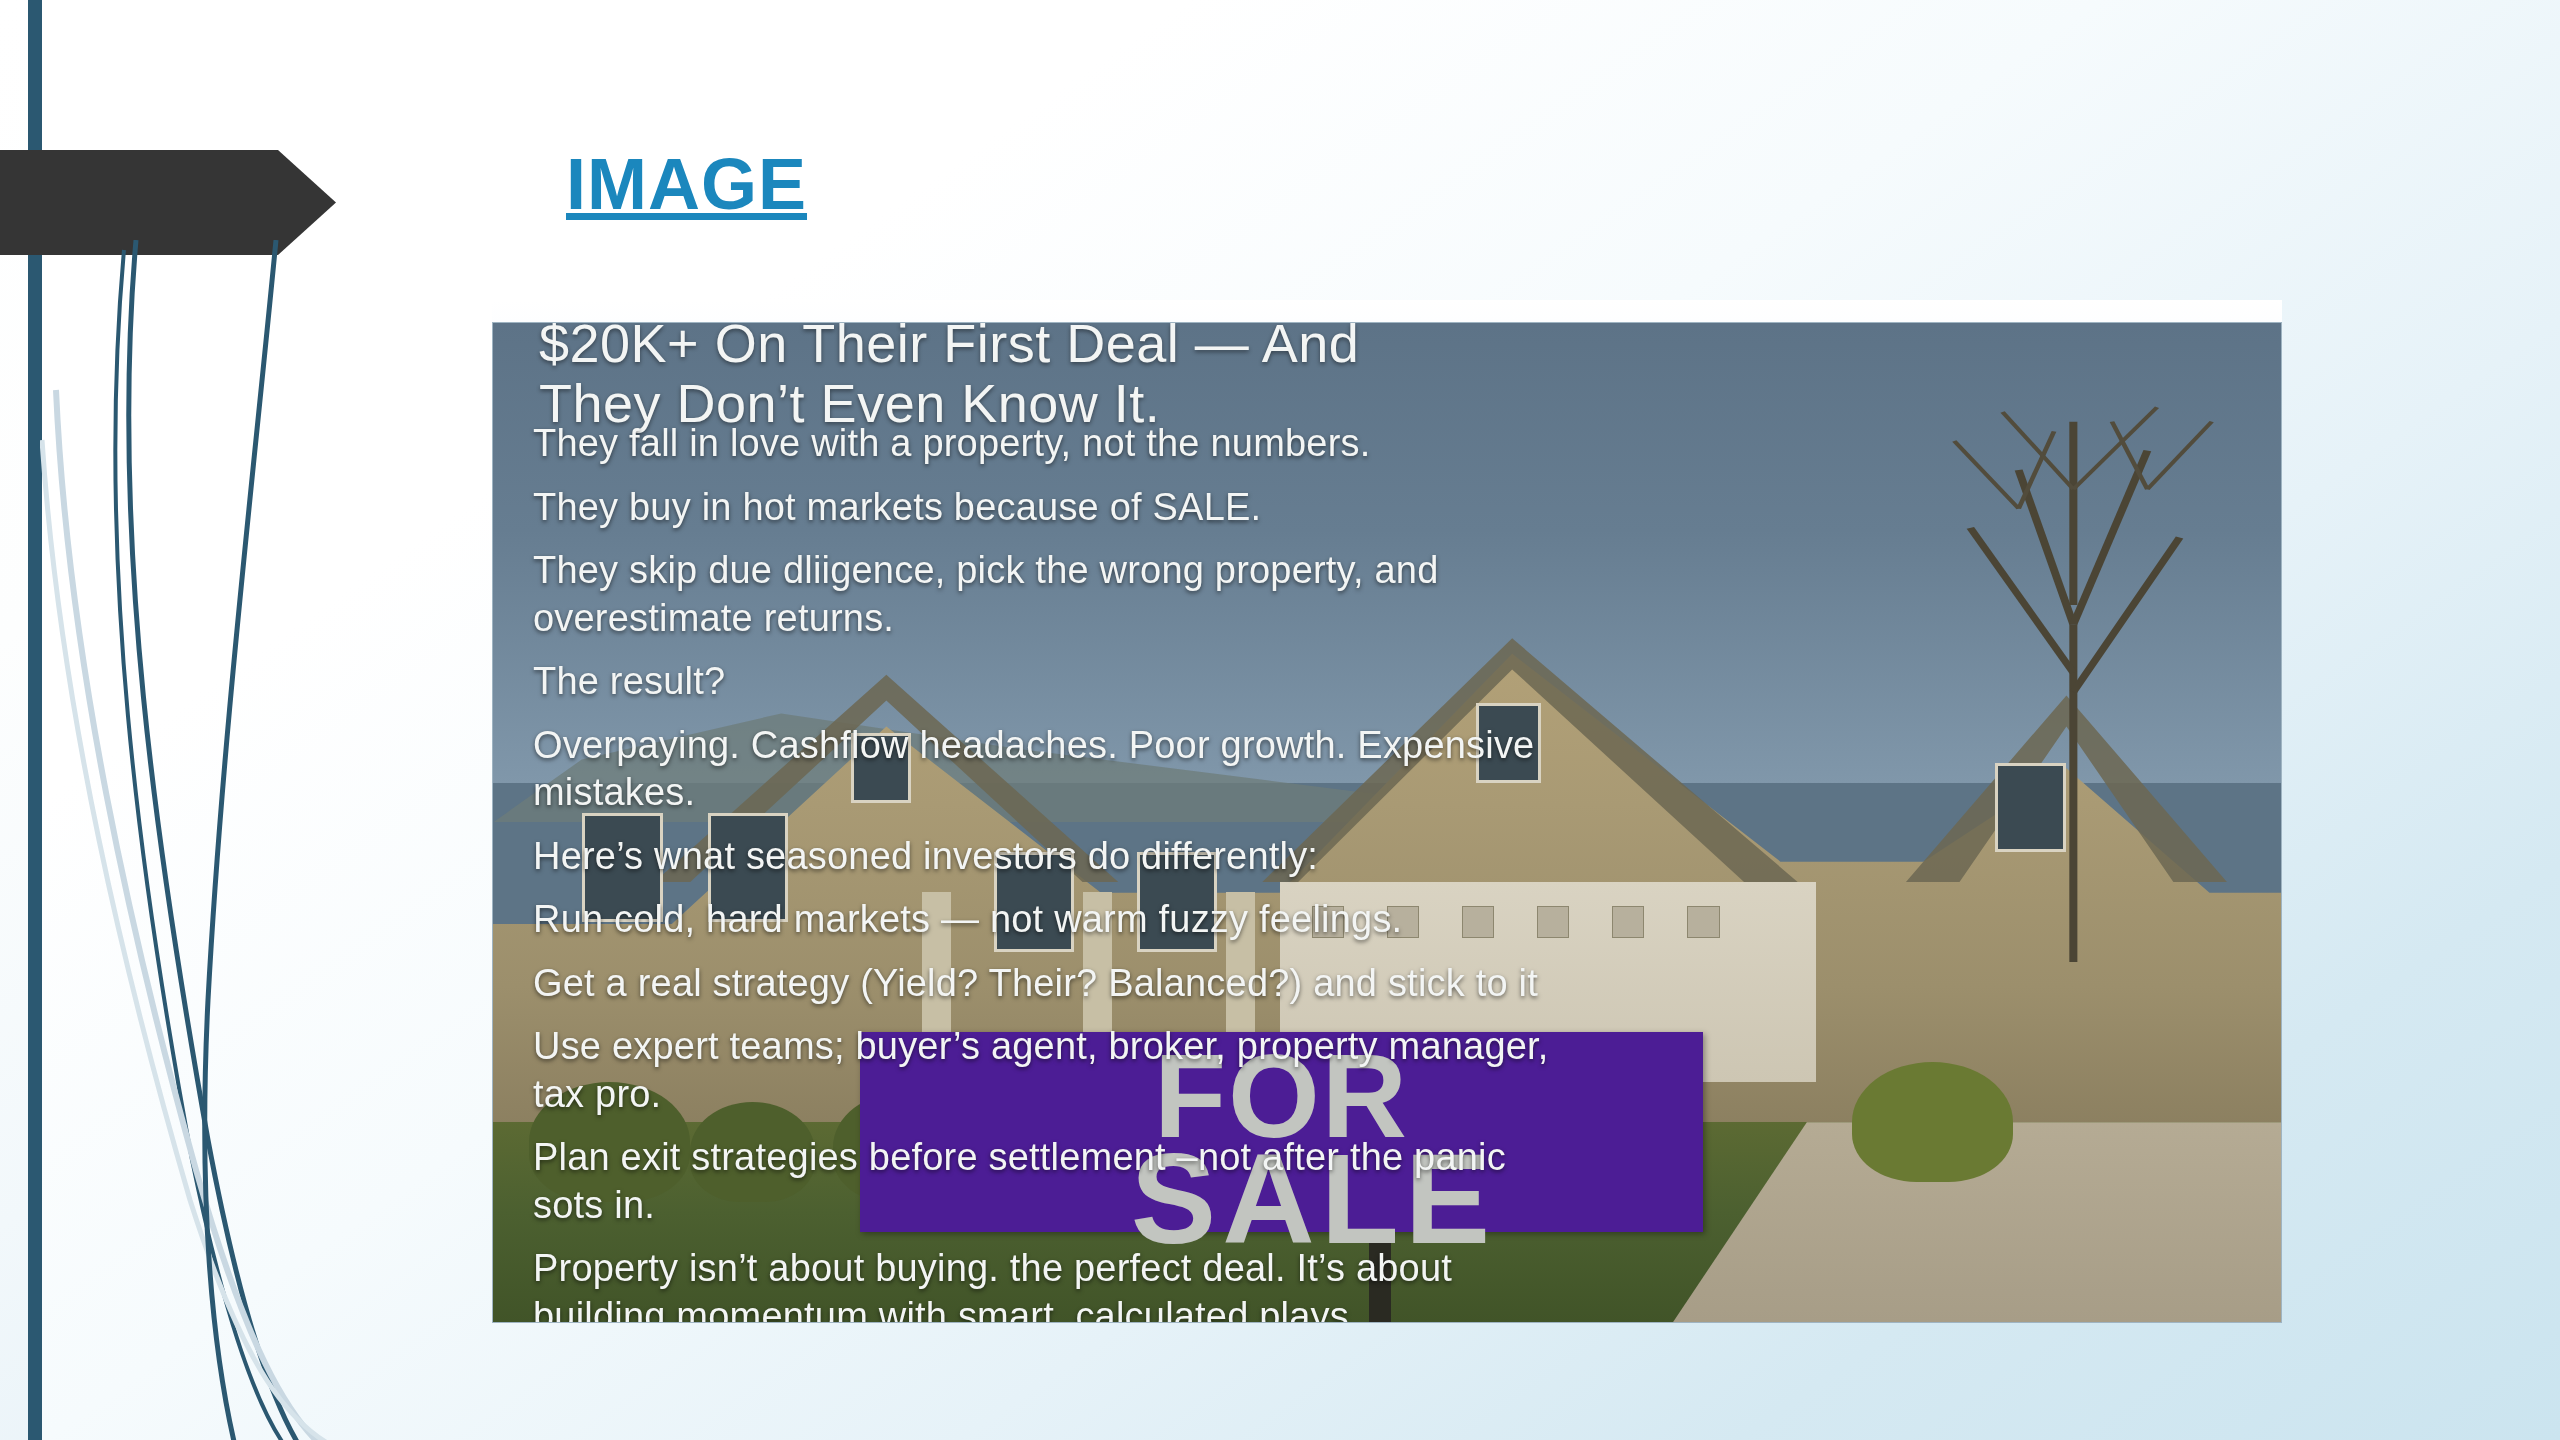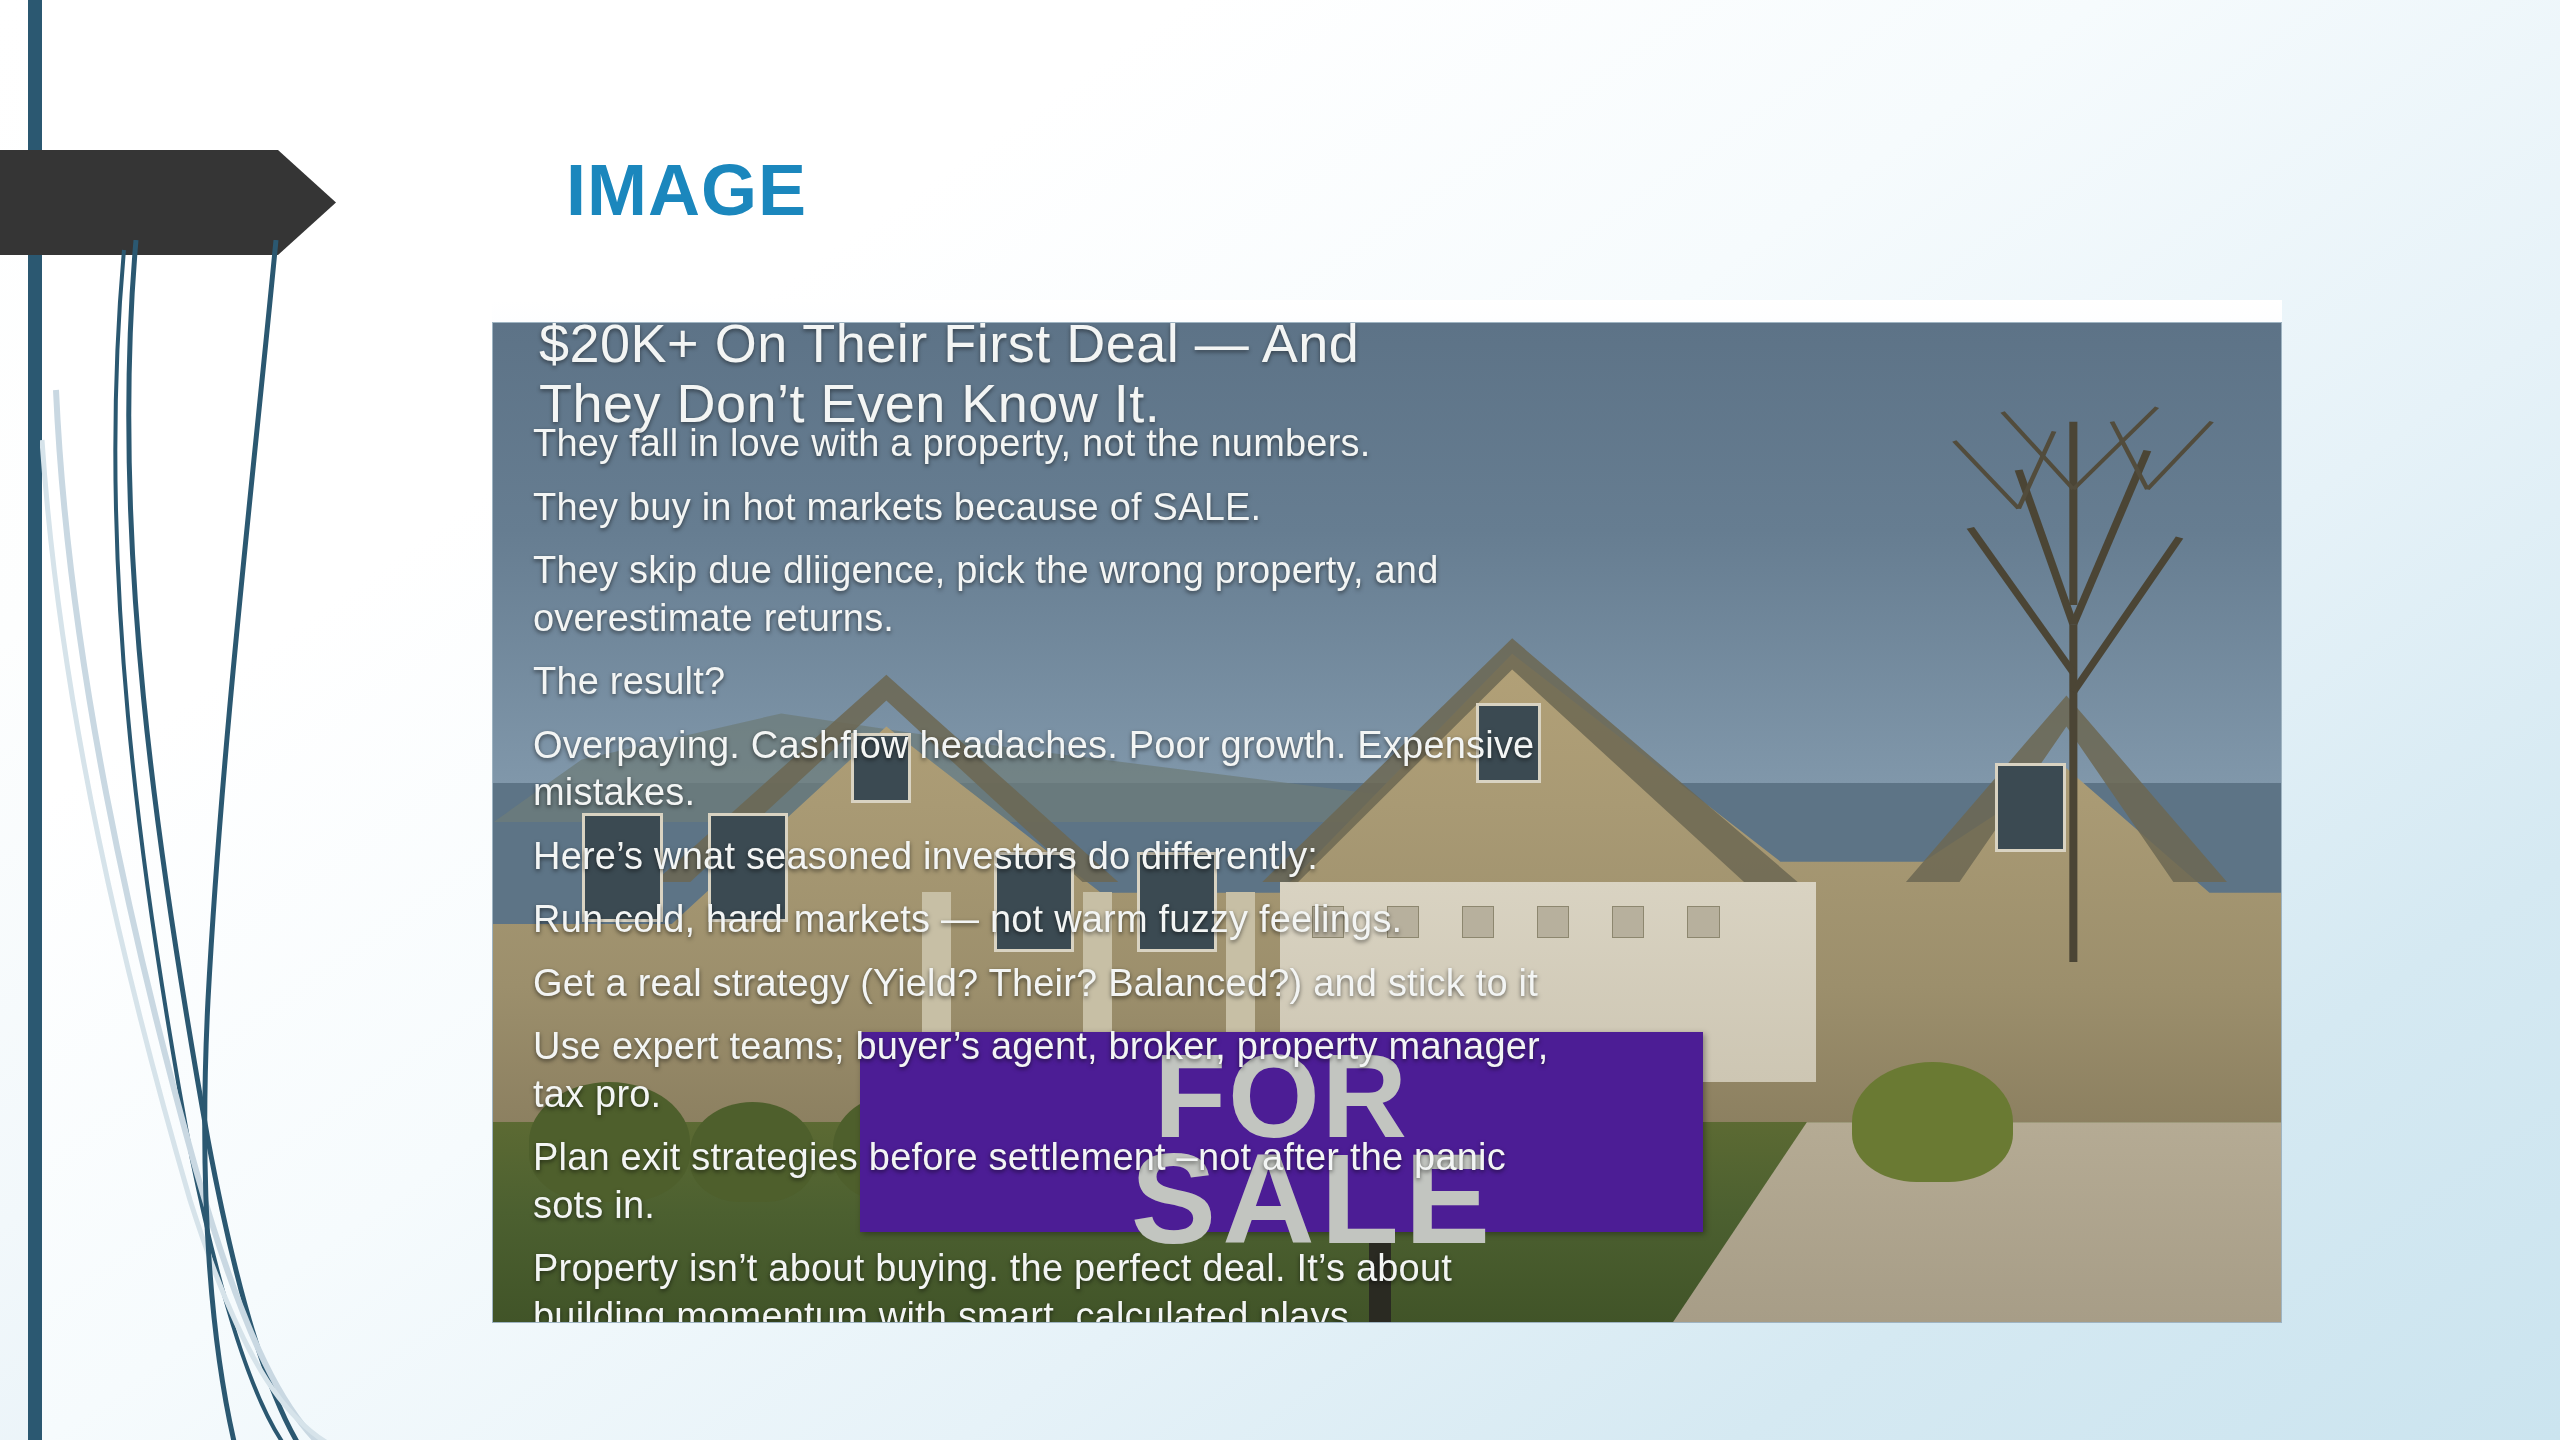--- a/index.html
+++ b/index.html
@@ -70,27 +70,28 @@
     top: 240px;
     width: 360px;
     height: 1210px;
     pointer-events: none;
   }
 
   
   .slide-title {
     position: absolute;
     left: 566px;
-    top: 154px;
+    top: 148px;
     font-size: 72px;
     font-weight: bold;
     letter-spacing: 1px;
     color: #1b87bd;
     line-height: 1;
     white-space: nowrap;
+    text-decoration: underline;
   }
 
   
   .photo-frame {
     position: absolute;
     left: 492px;
     top: 322px;
     width: 1790px;
     height: 1001px;
     overflow: hidden;

